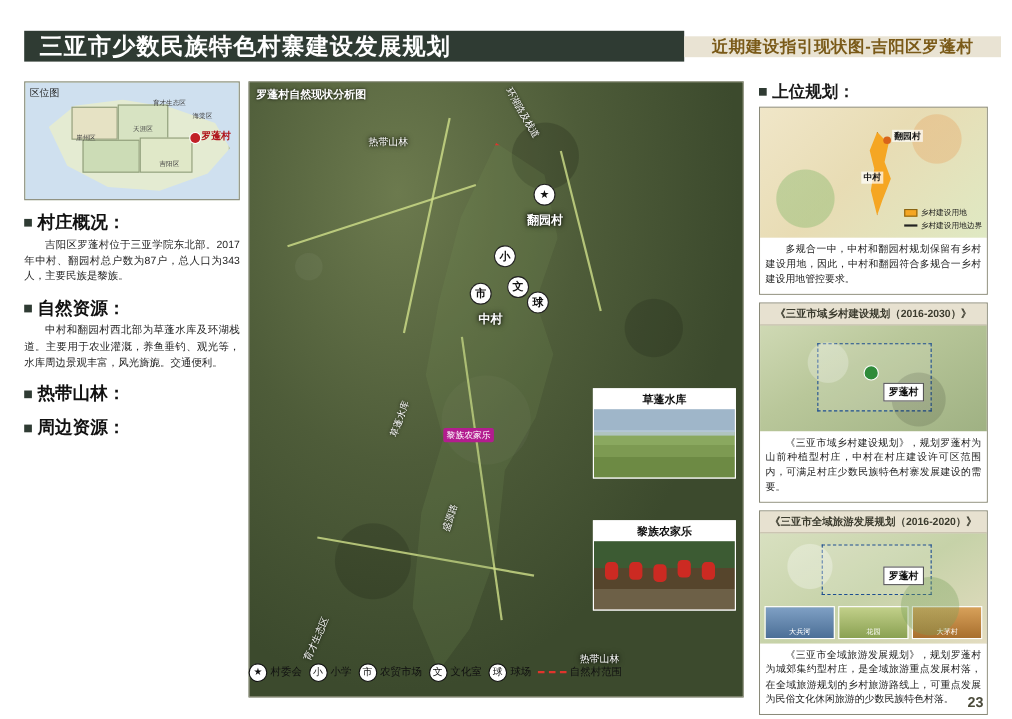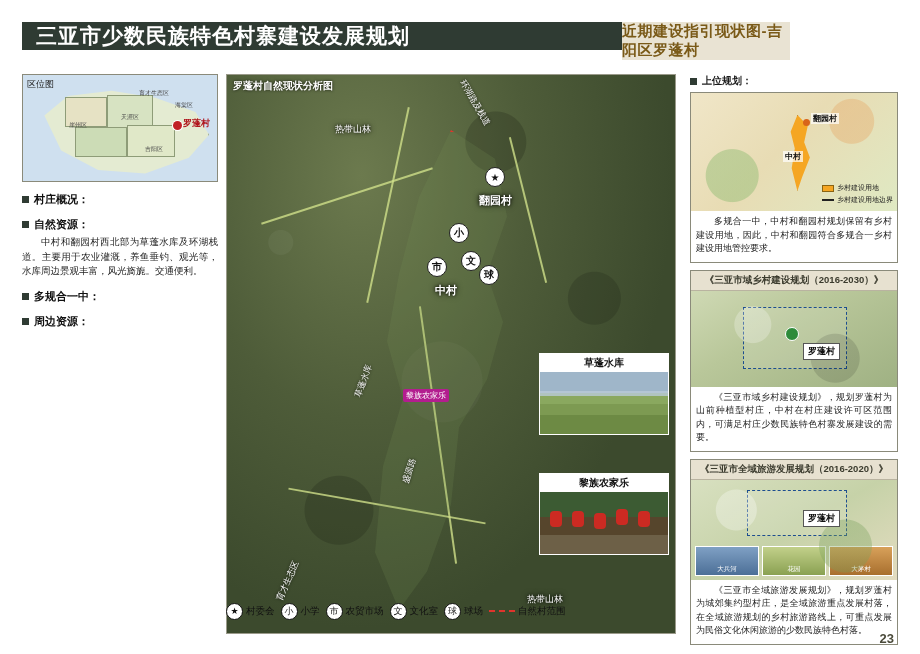--- a/index.html
+++ b/index.html
@@ -7,22 +7,22 @@
   body {
     width: 920px; height: 654px;
     background: #ffffff;
     font-family: "Liberation Sans", "DejaVu Sans", sans-serif;
     color: #1a1a1a;
     position: relative;
     overflow: hidden;
   }
   
   .header {
-    position: absolute; left: 22px; top: 22px; width: 768px; height: 40px;
-    display: flex; align-items: flex-start;
+    position: absolute; left: 22px; top: 22px; width: 888px; height: 40px;
+    display: flex; align-items: center;
   }
   .header-title {
     background: #2f3b33;
     color: #ffffff;
     font-size: 21px; font-weight: bold;
     letter-spacing: 1px;
     display: flex; align-items: center;
     padding: 0 14px;
     width: 600px;
   }
@@ -70,21 +70,21 @@
     box-shadow: 0 0 0 1px #fff;
   }
   .locmap .dot-label {
     position:absolute; left:160px; top:42px; font-size:9px; font-weight:bold; color:#b0161d;
   }
   .locmap .tiny { position:absolute; font-size:6px; color:#444; }
 
   .sec { margin-top: 10px; }
   .sec-head {
     display: flex; align-items: center; gap: 5px;
-    font-size: 11px; font-weight: bold; color: #111;
+    font-size: 16px; font-weight: bold; color: #111;
     margin-bottom: 3px;
   }
   .sq { width: 7px; height: 7px; background: #2f3b33; display:inline-block; flex:none;}
   .sec-body {
     font-size: 9.5px; line-height: 1.55; color: #1d1d1d;
     text-align: justify; text-indent: 2em;
   }
   .sec-body p { margin: 0 0 2px 0; }
 
   
@@ -251,21 +251,21 @@
     position:absolute; border:1.5px dashed #1c4d8f;
     background: rgba(255,255,255,.12);
   }
   .callout {
     position:absolute; background:#ffffff; border:1px solid #555;
     font-size:9px; font-weight:bold; color:#111; padding:1px 4px;
     z-index:6;
   }
   .panel-head-row {
     display:flex; align-items:center; gap:5px; margin-bottom:4px;
-    font-size:10px; font-weight:bold;
+    font-size:15px; font-weight:bold;
   }
   .page-num {
     position:absolute; right:26px; bottom:8px;
     font-size:13px; font-weight:bold; color:#4a4a3a;
   }
   .greenline { position:absolute; background:#cfe08a; opacity:.8; }
 </style>
 </head>
 <body>
 
@@ -291,37 +291,40 @@
     <div class="dot"></div>
     <div class="dot-label">罗蓬村</div>
     <div class="locmap-label">区位图</div>
   </div>
 
   <div class="sec">
     <div class="sec-head">
       <span class="sq"></span>
       <span>村庄概况：</span>
     </div>
+    <div class="sec-body">
+      <p>吉阳区罗蓬村位于三亚学院东北部。2017年中村、翻园村总户数为87户，总人口为343人，主要民族是黎族。</p>
+    </div>
   </div>
 
 
   <div class="sec">
     <div class="sec-head">
       <span class="sq"></span>
       <span>自然资源：</span>
     </div>
     <div class="sec-body">
       <p>中村和翻园村西北部为草蓬水库及环湖栈道。主要用于农业灌溉，养鱼垂钓、观光等，水库周边景观丰富，风光旖旎。交通便利。</p>
     </div>
   </div>
 
   <div class="sec">
     <div class="sec-head">
       <span class="sq"></span>
-      <span>多规合一中：</span>
+      <span>热带山林：</span>
     </div>
   </div>
 
   <div class="sec">
     <div class="sec-head">
       <span class="sq"></span>
       <span>周边资源：</span>
     </div>
   </div>
 </div>

